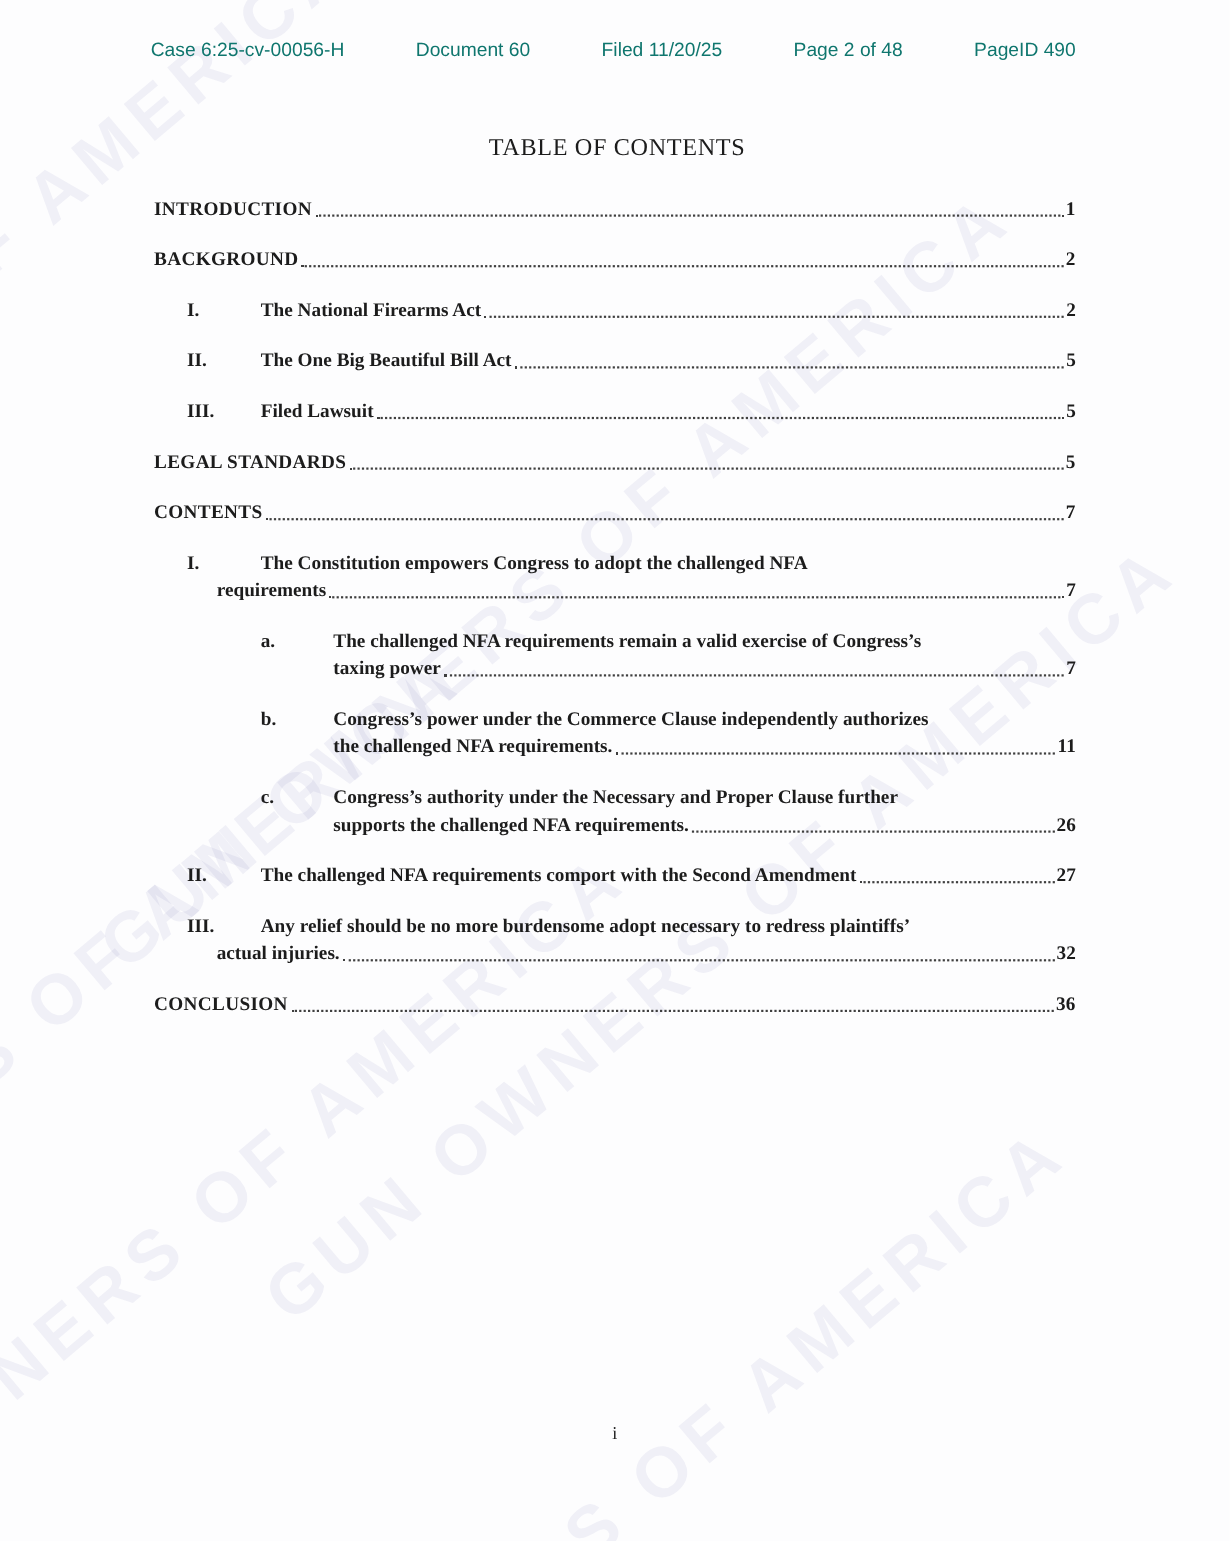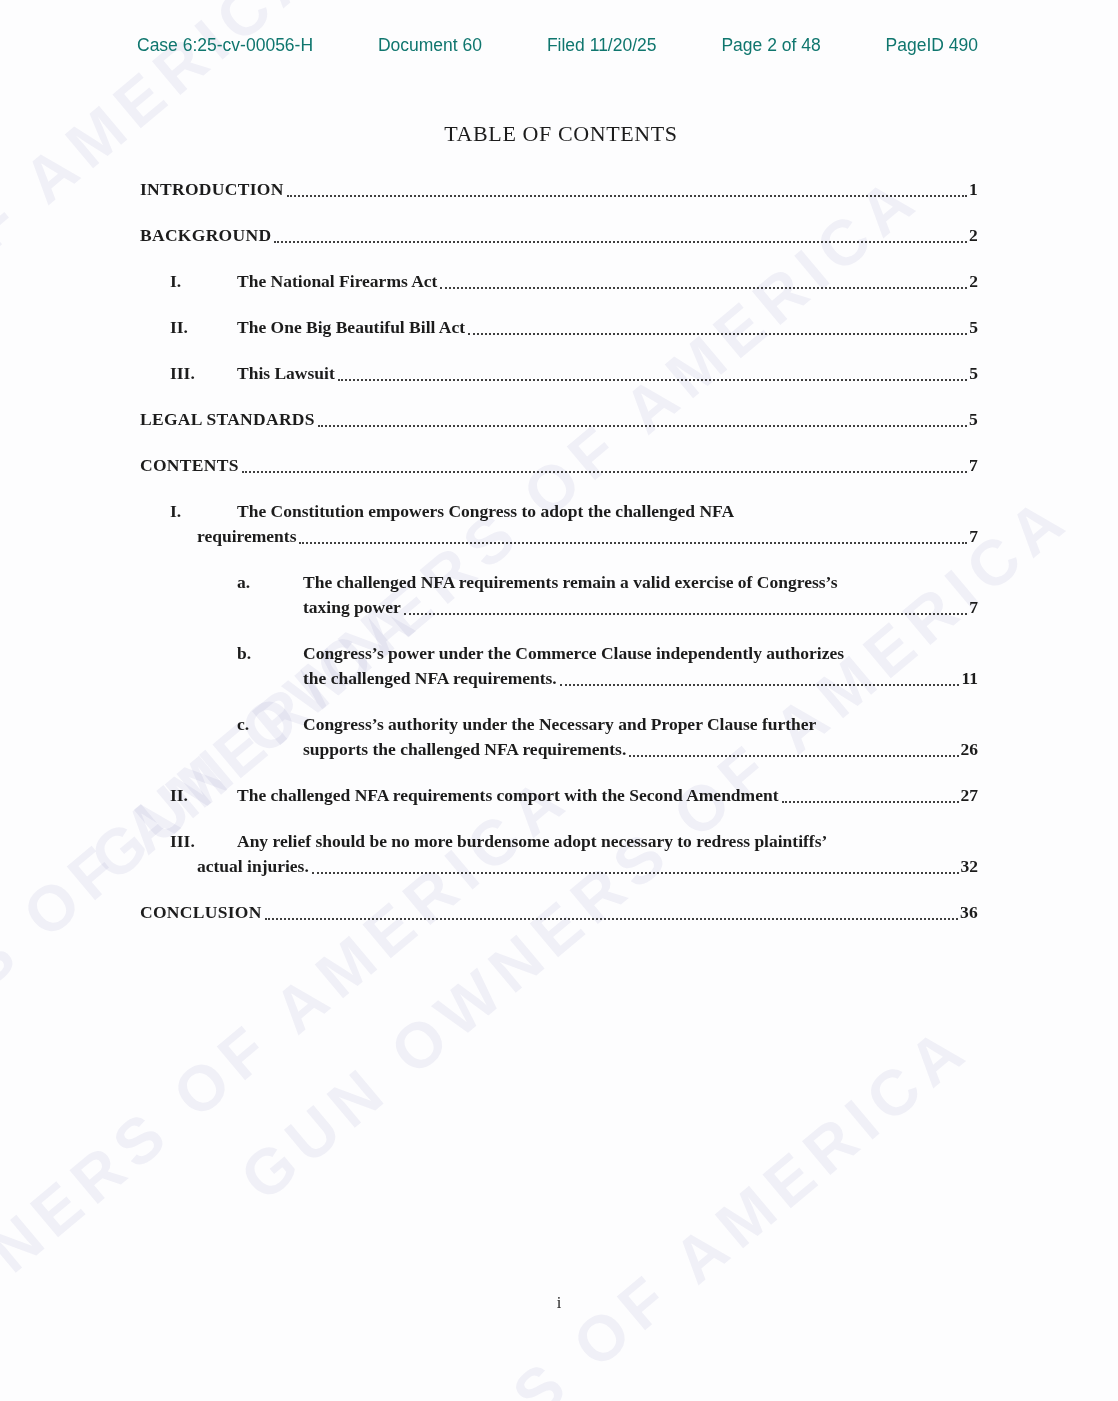--- a/index.html
+++ b/index.html
@@ -126,21 +126,21 @@
         <div class="row">
           <span class="num">II.</span>
           <span class="txt">The One Big Beautiful Bill Act</span>
           <span class="leader"></span>
           <span class="pg">5</span>
         </div>
       </div>
       <div class="entry lvl1">
         <div class="row">
           <span class="num">III.</span>
-          <span class="txt">This Lawsuit</span>
+          <span class="txt">Filed Lawsuit</span>
           <span class="leader"></span>
           <span class="pg">5</span>
         </div>
       </div>
       <div class="entry lvl0">
         <div class="row">
           <span class="txt">LEGAL STANDARDS</span>
           <span class="leader"></span>
           <span class="pg">5</span>
         </div>

